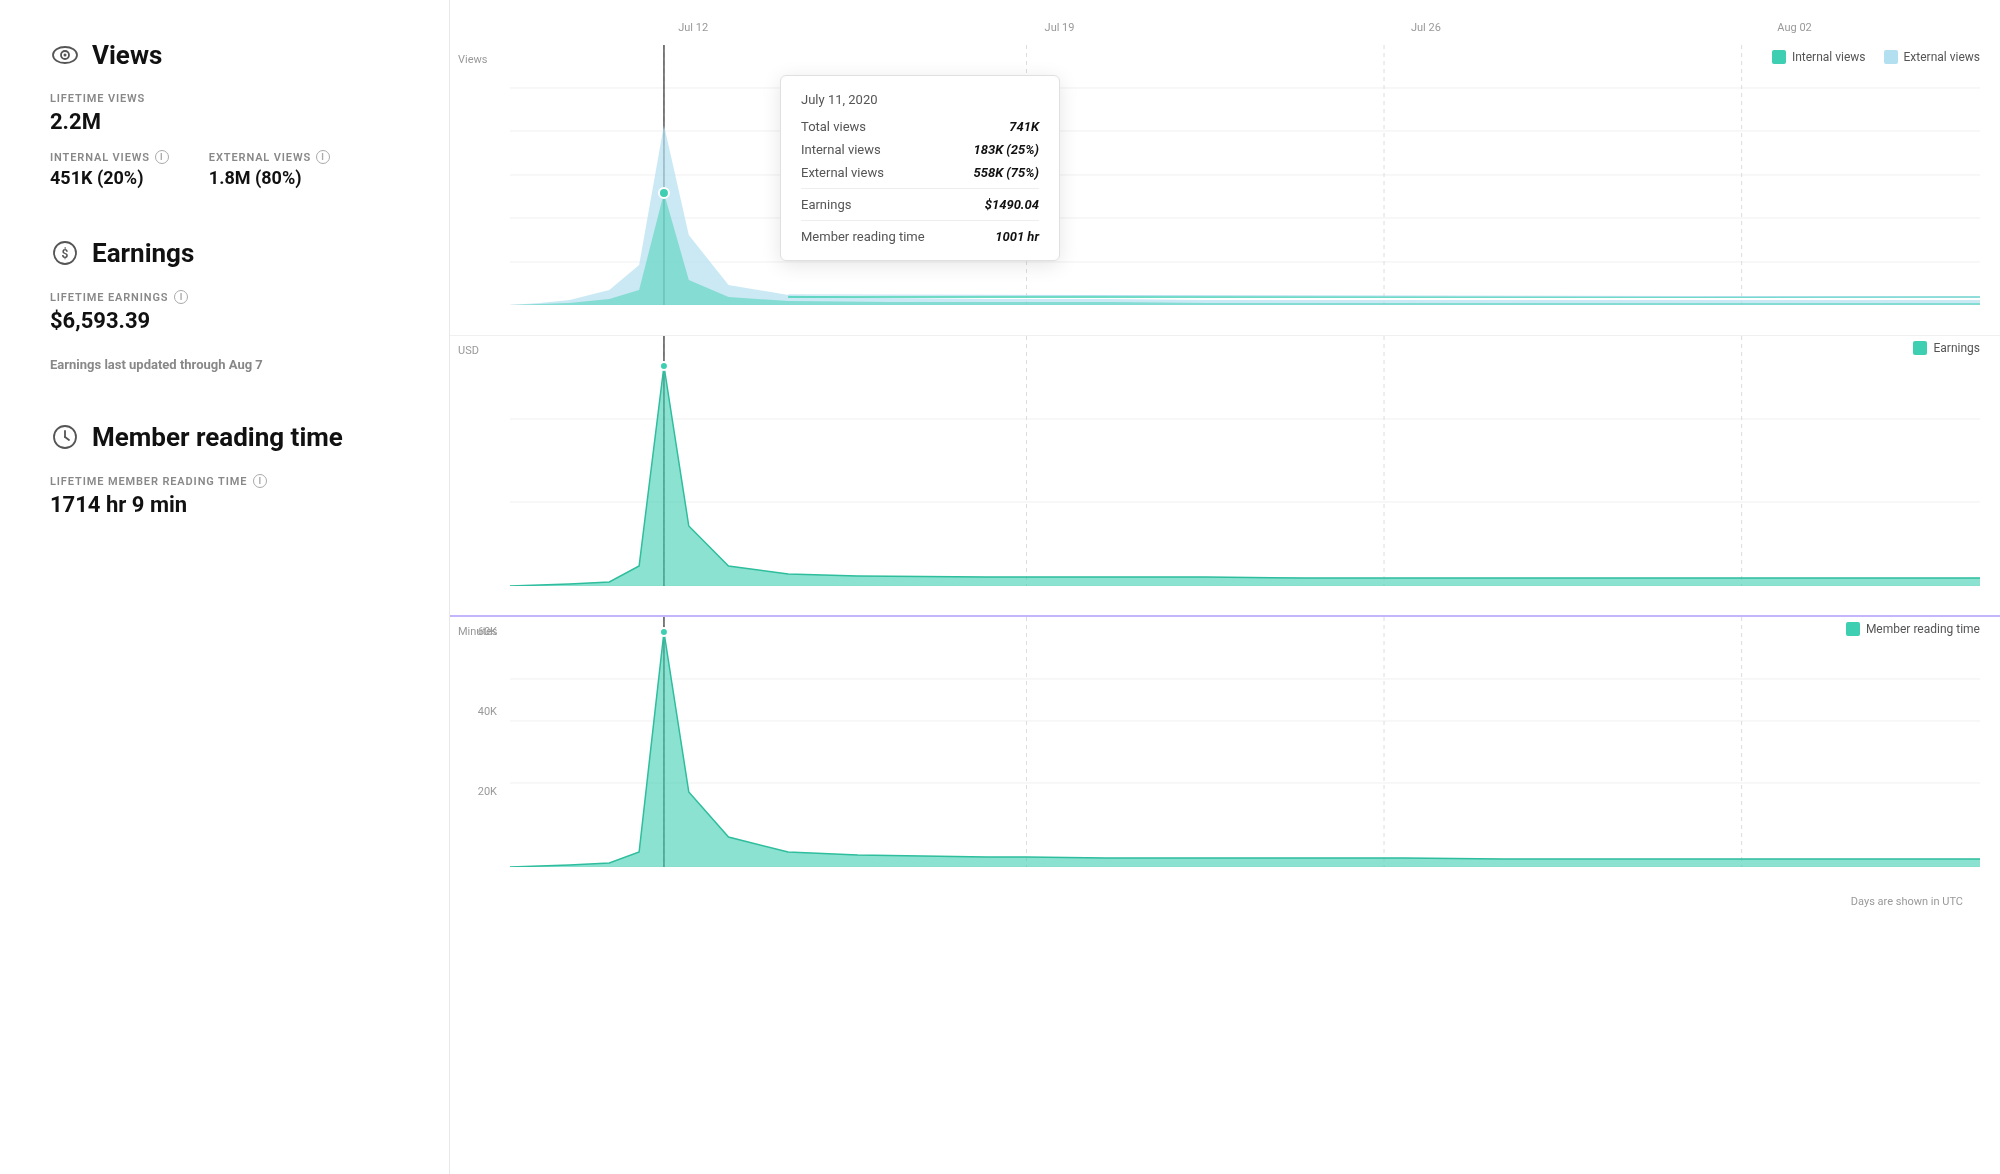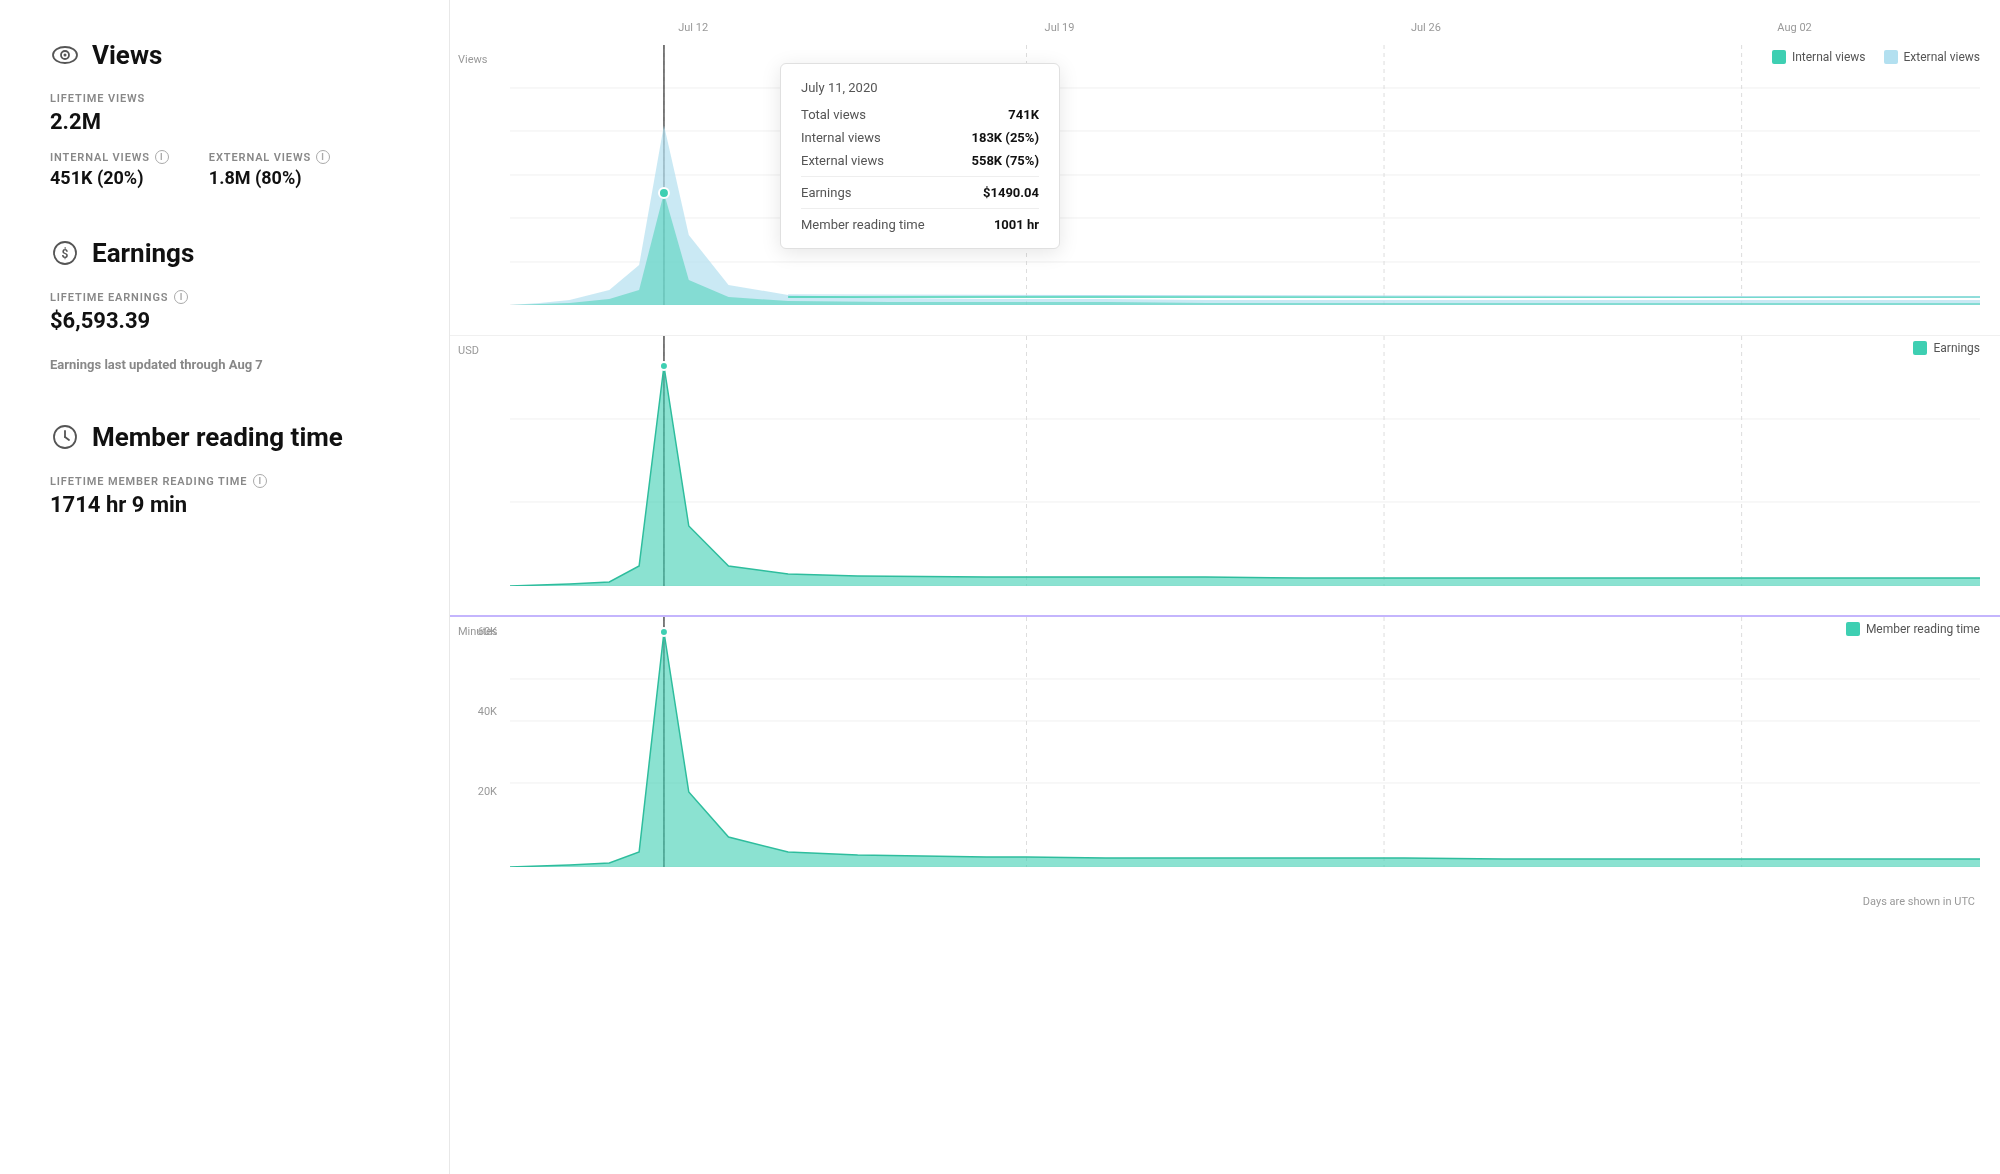--- a/index.html
+++ b/index.html
@@ -161,31 +161,31 @@
     }
     .tooltip-row {
       display: flex;
       justify-content: space-between;
       align-items: center;
       margin-bottom: 8px;
       font-size: 13px;
     }
     .tooltip-row:last-child { margin-bottom: 0; }
     .tooltip-key { color: #555; }
-    .tooltip-val { font-weight: 700; color: #111; }
+    .tooltip-val { font-weight: 700; color: #111; font-style: italic; }
     .tooltip-divider {
       border: none;
       border-top: 1px solid #eee;
       margin: 8px 0;
     }
     .utc-note {
       text-align: right;
       font-size: 11px;
       color: #999;
-      padding-right: 25px;
+      padding-right: 37px;
       padding-bottom: 5px;
     }
   </style>
 </head>
 <body>
 
 <div class="container">
 
   <div class="left-panel">
 
@@ -305,21 +305,21 @@
 
         <polygon points="0,260 30,259 60,258 100,254 130,245 155,148 180,235 220,252 280,256 380,257 480,257 520,257 600,257 700,258 800,258 900,258 1000,258 1100,258 1200,258 1300,258 1400,258 1480,258 1480,260 0,260" fill="#3ecfb2" opacity="0.5"></polygon>
 
         <line x1="280" y1="252" x2="1480" y2="252" stroke="#3ecfb2" stroke-width="1.5"></line>
         <line x1="280" y1="250" x2="1480" y2="252" stroke="#b3e0f0" stroke-width="1"></line>
 
         <circle cx="155" cy="148" r="5" fill="#3ecfb2" stroke="#fff" stroke-width="2"></circle>
       </svg>
     </div>
 
-    <div class="tooltip" style="top:63px; left:330px;">
+    <div class="tooltip" style="top:75px; left:330px;">
       <div class="tooltip-date">July 11, 2020</div>
       <div class="tooltip-row">
         <span class="tooltip-key">Total views</span>
         <span class="tooltip-val">741K</span>
       </div>
       <div class="tooltip-row">
         <span class="tooltip-key">Internal views</span>
         <span class="tooltip-val">183K (25%)</span>
       </div>
       <div class="tooltip-row">

